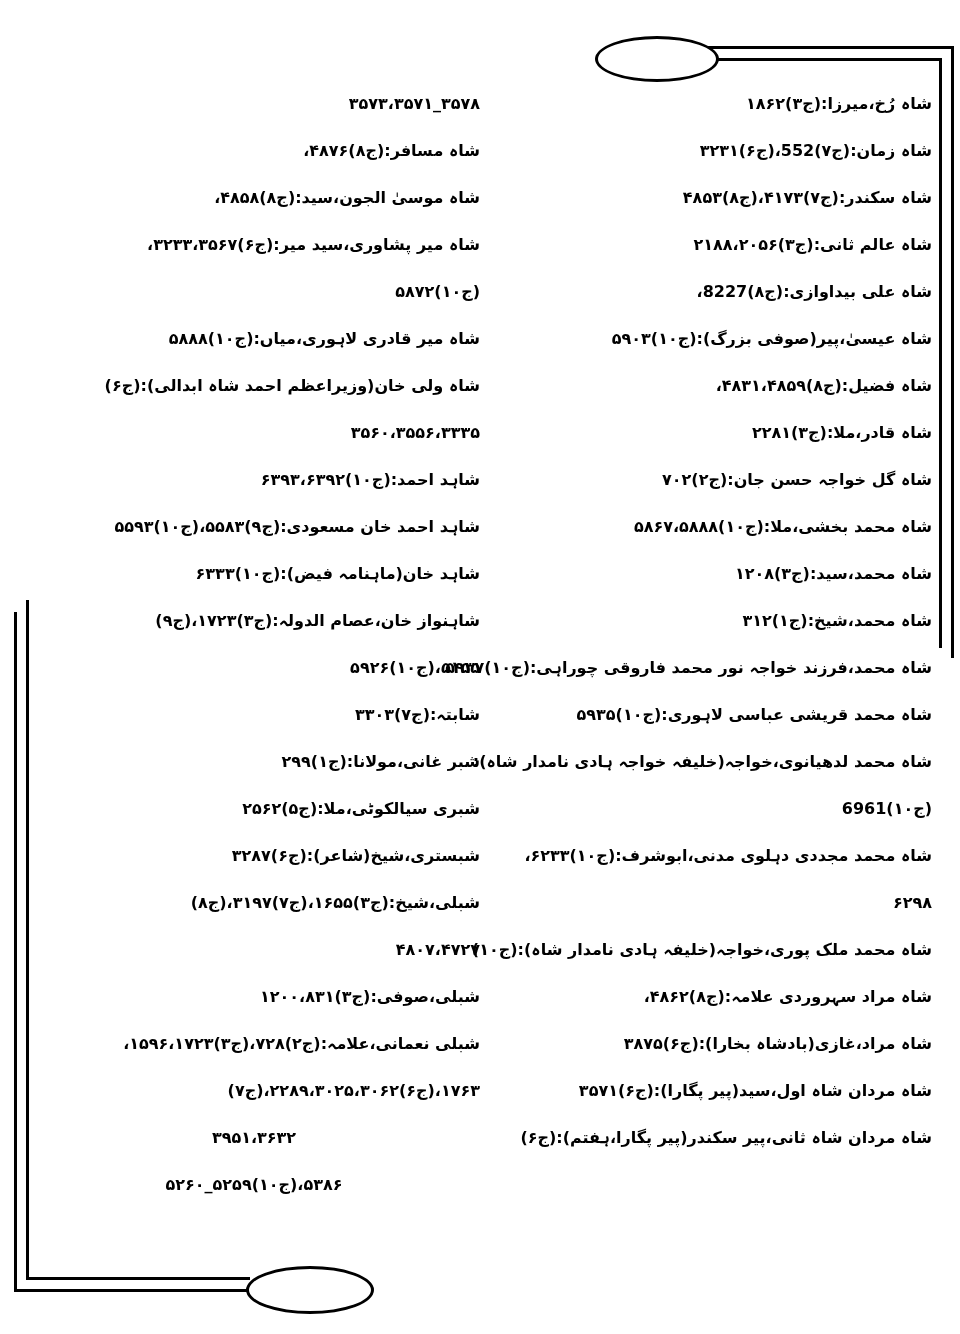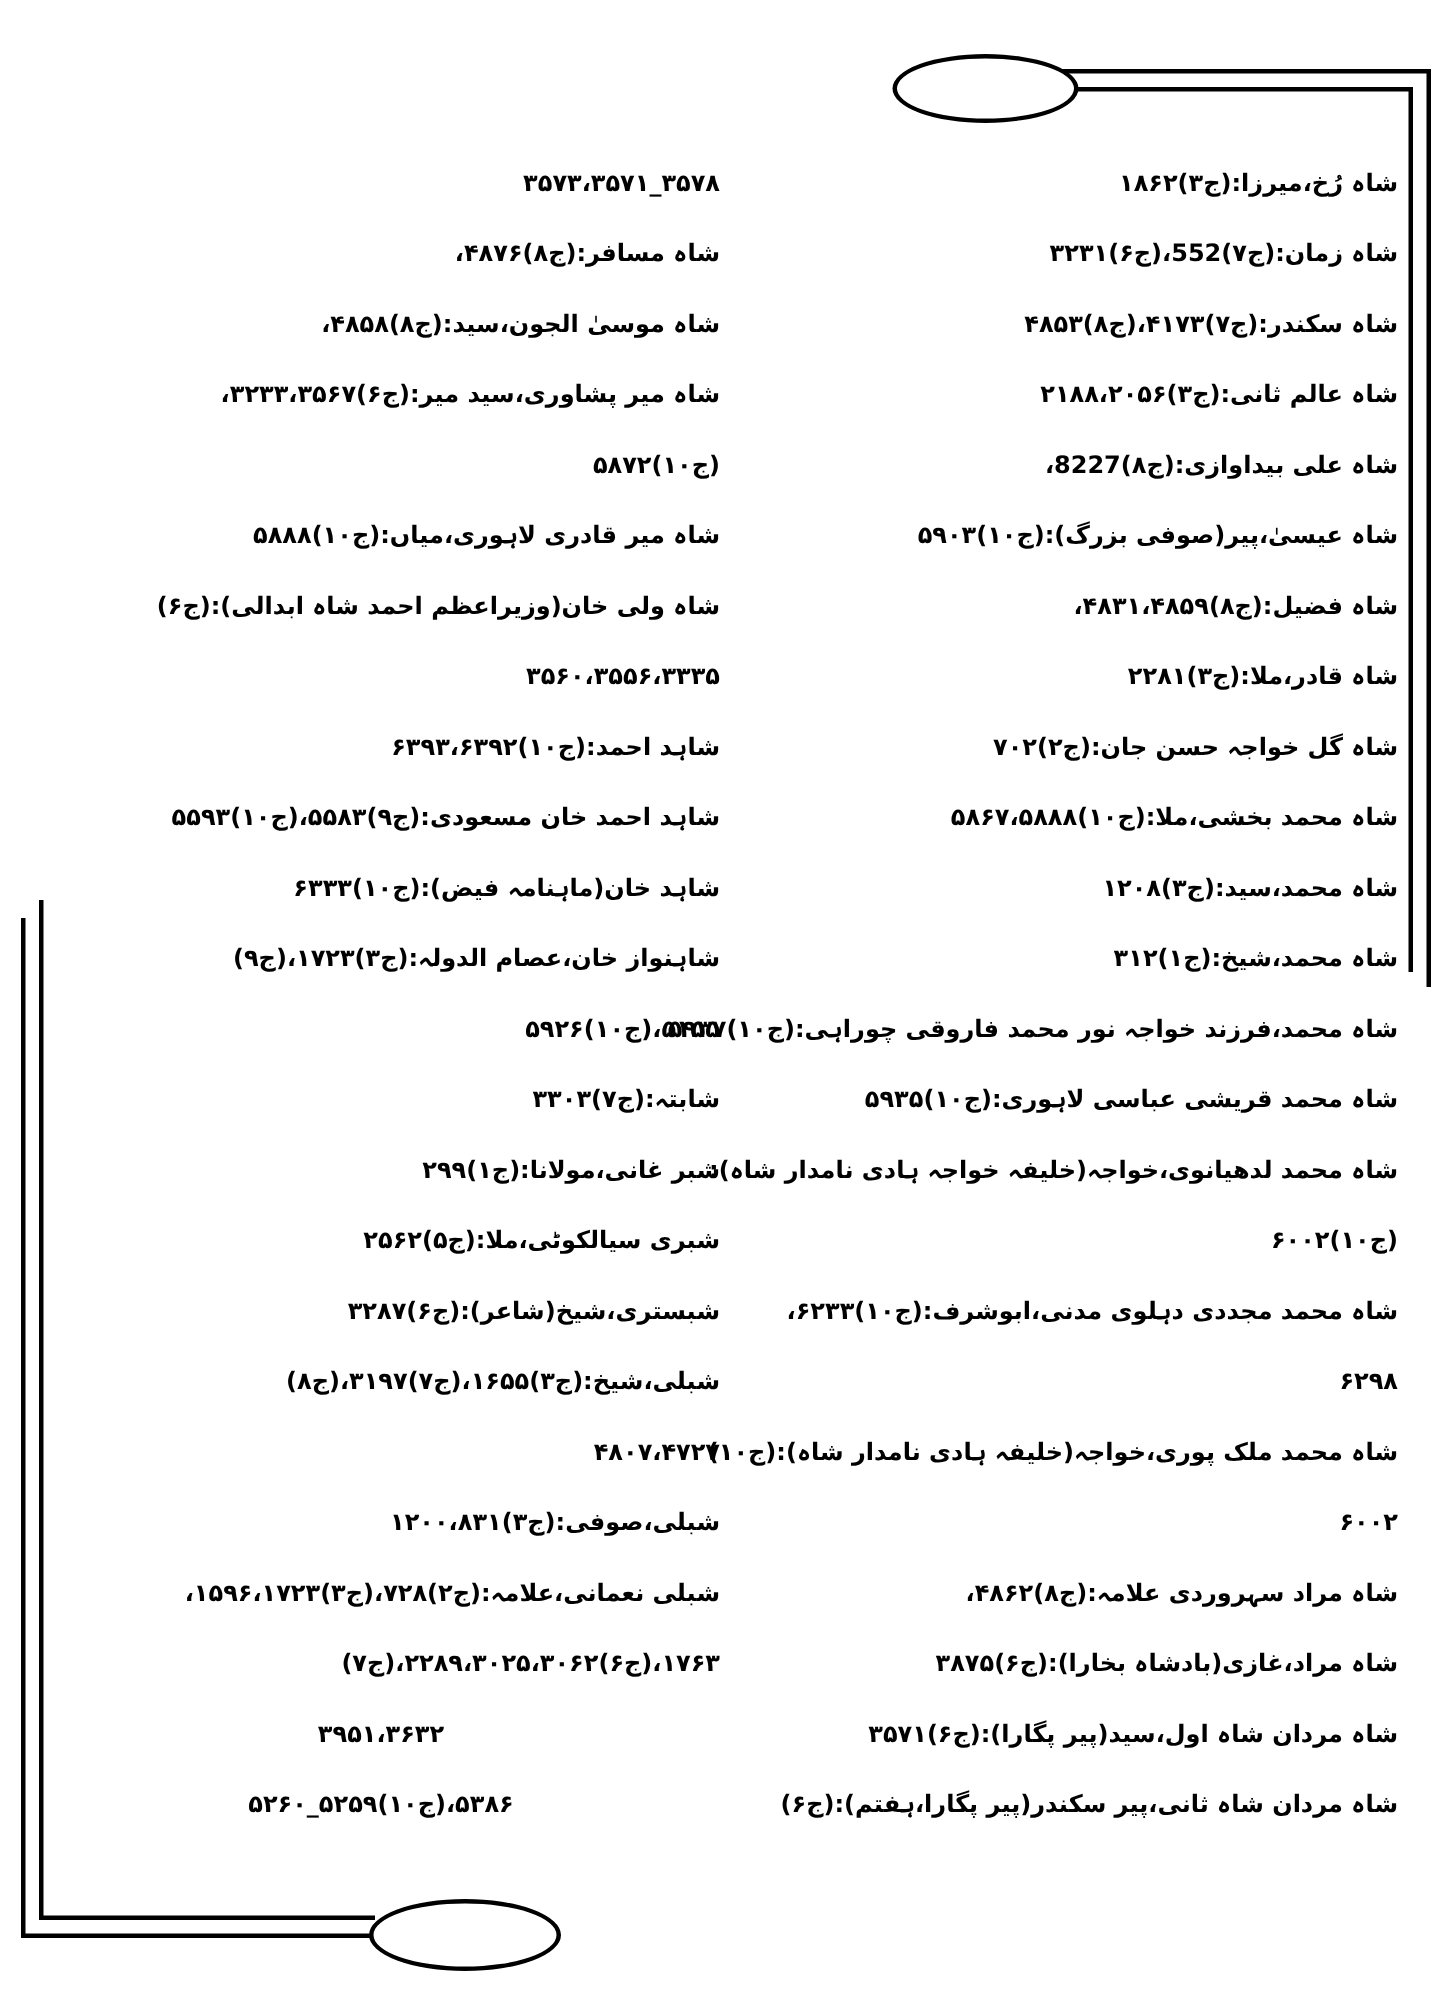--- a/index.html
+++ b/index.html
@@ -4,21 +4,21 @@
 <style>
   html,body{margin:0;padding:0;}
   body{
     width:960px;height:1334px;
     background:#ffffff;color:#000;
     font-family:"DejaVu Sans",sans-serif;
     position:relative;overflow:hidden;
   }
   .page{position:absolute;inset:0;background:#fff;}
   
-  .col{position:absolute;top:98px;direction:rtl;}
+  .col{position:absolute;top:80px;direction:rtl;}
   .col-right{right:28px;width:446px;}
   .col-left{left:28px;width:452px;}
   .entry{margin:0;}
   .line{
     height:47px;line-height:47px;
     font-size:16px;font-weight:700;
     text-align:right;white-space:nowrap;
   }
   .flush-left{text-align:center;}
   
@@ -93,29 +93,28 @@
         <div class="line">شاہ محمد،شیخ:(ج۱)۳۱۲</div>
       </div>
       <div class="entry">
         <div class="line">شاہ محمد،فرزند خواجہ نور محمد فاروقی چوراہی:(ج۱۰)۵۹۳۷</div>
       </div>
       <div class="entry">
         <div class="line">شاہ محمد قریشی عباسی لاہوری:(ج۱۰)۵۹۳۵</div>
       </div>
       <div class="entry">
         <div class="line">شاہ محمد لدھیانوی،خواجہ(خلیفہ خواجہ ہادی نامدار شاہ):</div>
-        <div class="line">(ج۱۰)۶۰۰۲</div>
+        <div class="line">(ج۱۰)6961</div>
       </div>
       <div class="entry">
         <div class="line">شاہ محمد مجددی دہلوی مدنی،ابوشرف:(ج۱۰)۶۲۳۳،</div>
         <div class="line">۶۲۹۸</div>
       </div>
       <div class="entry">
         <div class="line">شاہ محمد ملک پوری،خواجہ(خلیفہ ہادی نامدار شاہ):(ج۱۰)</div>
-        <div class="line">۶۰۰۲</div>
       </div>
       <div class="entry">
         <div class="line">شاہ مراد سہروردی علامہ:(ج۸)۴۸۶۲،</div>
       </div>
       <div class="entry">
         <div class="line">شاہ مراد،غازی(بادشاہ بخارا):(ج۶)۳۸۷۵</div>
       </div>
       <div class="entry">
         <div class="line">شاہ مردان شاہ اول،سید(پیر پگارا):(ج۶)۳۵۷۱</div>
       </div>

